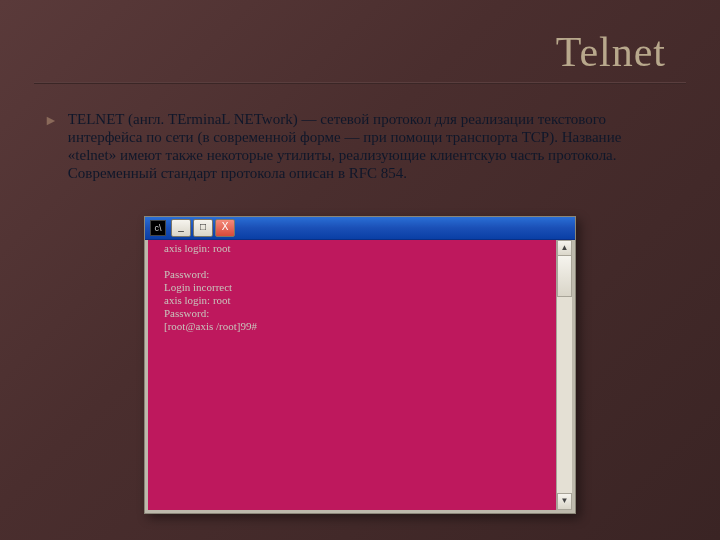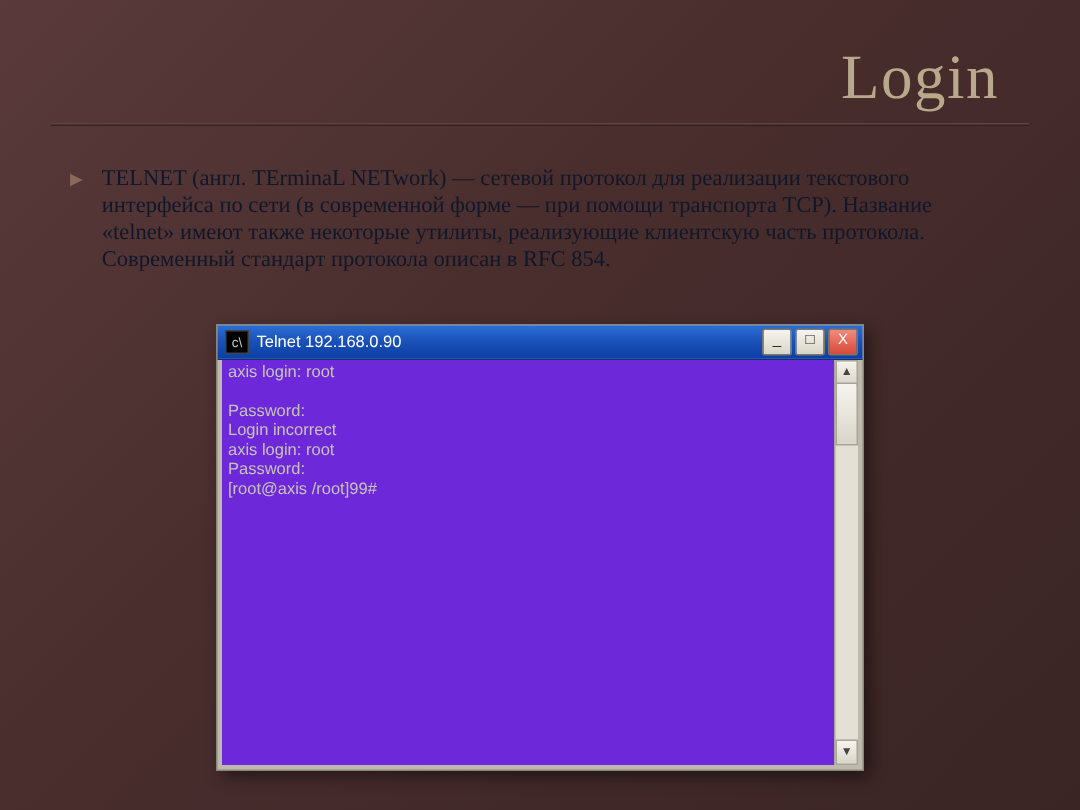--- a/index.html
+++ b/index.html
@@ -47,56 +47,55 @@
   .tb-btns{display:flex;gap:2px;margin-right:3px}
   .tb-btn{
     width:18px;height:16px;background:linear-gradient(#f6f4ee,#d9d5c8);
     border:1px solid #7a7668;border-radius:2px;
     font-size:10px;line-height:14px;text-align:center;color:#222;
     font-family:Arial,sans-serif;
   }
   .tb-btn.close{background:linear-gradient(#f48a7a,#d64a3a);color:#fff}
   .term{
     position:absolute;top:23px;left:3px;right:3px;bottom:3px;
-    background:#6d28d9;color:#c8c4bc;
-    font-family:Liberation Sans, sans-serif;font-size:11px;line-height:13px;
-    padding:2px 4px;white-space:pre;overflow:hidden;
+    background:#be185d;color:#c8c4bc;
+    font-family:Liberation Serif, serif;font-size:11px;line-height:13px;
+    padding:2px 16px;white-space:pre;overflow:hidden;
   }
   .scrollbar{
     position:absolute;top:23px;right:3px;bottom:3px;width:15px;
     background:#e4e0d4;border-left:1px solid #a8a498;
   }
   .sb-btn{
     position:absolute;left:0;right:0;height:15px;
     background:linear-gradient(#f6f4ee,#d9d5c8);border:1px solid #a8a498;
     font-size:8px;text-align:center;line-height:13px;color:#444;
   }
   .sb-up{top:0}.sb-down{bottom:0}
   .sb-thumb{
     position:absolute;left:0;right:0;top:15px;height:40px;
     background:linear-gradient(#f6f4ee,#d9d5c8);border:1px solid #a8a498;
   }
 </style>
 </head>
 <body>
 
-<div class="title">Login</div>
+<div class="title">Telnet</div>
 <div class="rule"></div>
 
 <div class="body-block">
   <div class="bullet-row">
     <span class="bullet">►</span>
     <p class="para">TELNET (англ.  TErminaL NETwork) — сетевой протокол для реализации текстового интерфейса по сети (в современной форме — при помощи транспорта TCP). Название «telnet» имеют также некоторые утилиты, реализующие клиентскую часть протокола. Современный стандарт протокола описан в RFC 854.</p>
   </div>
 </div>
 
 <div class="screenshot">
   <div class="titlebar">
     <span class="tb-icon">c\</span>
-    <span class="tb-title">Telnet 192.168.0.90</span>
     <div class="tb-btns">
       <div class="tb-btn">_</div>
       <div class="tb-btn">□</div>
       <div class="tb-btn close">X</div>
     </div>
   </div>
   <div class="term">axis login: root
 
 Password:
 Login incorrect

